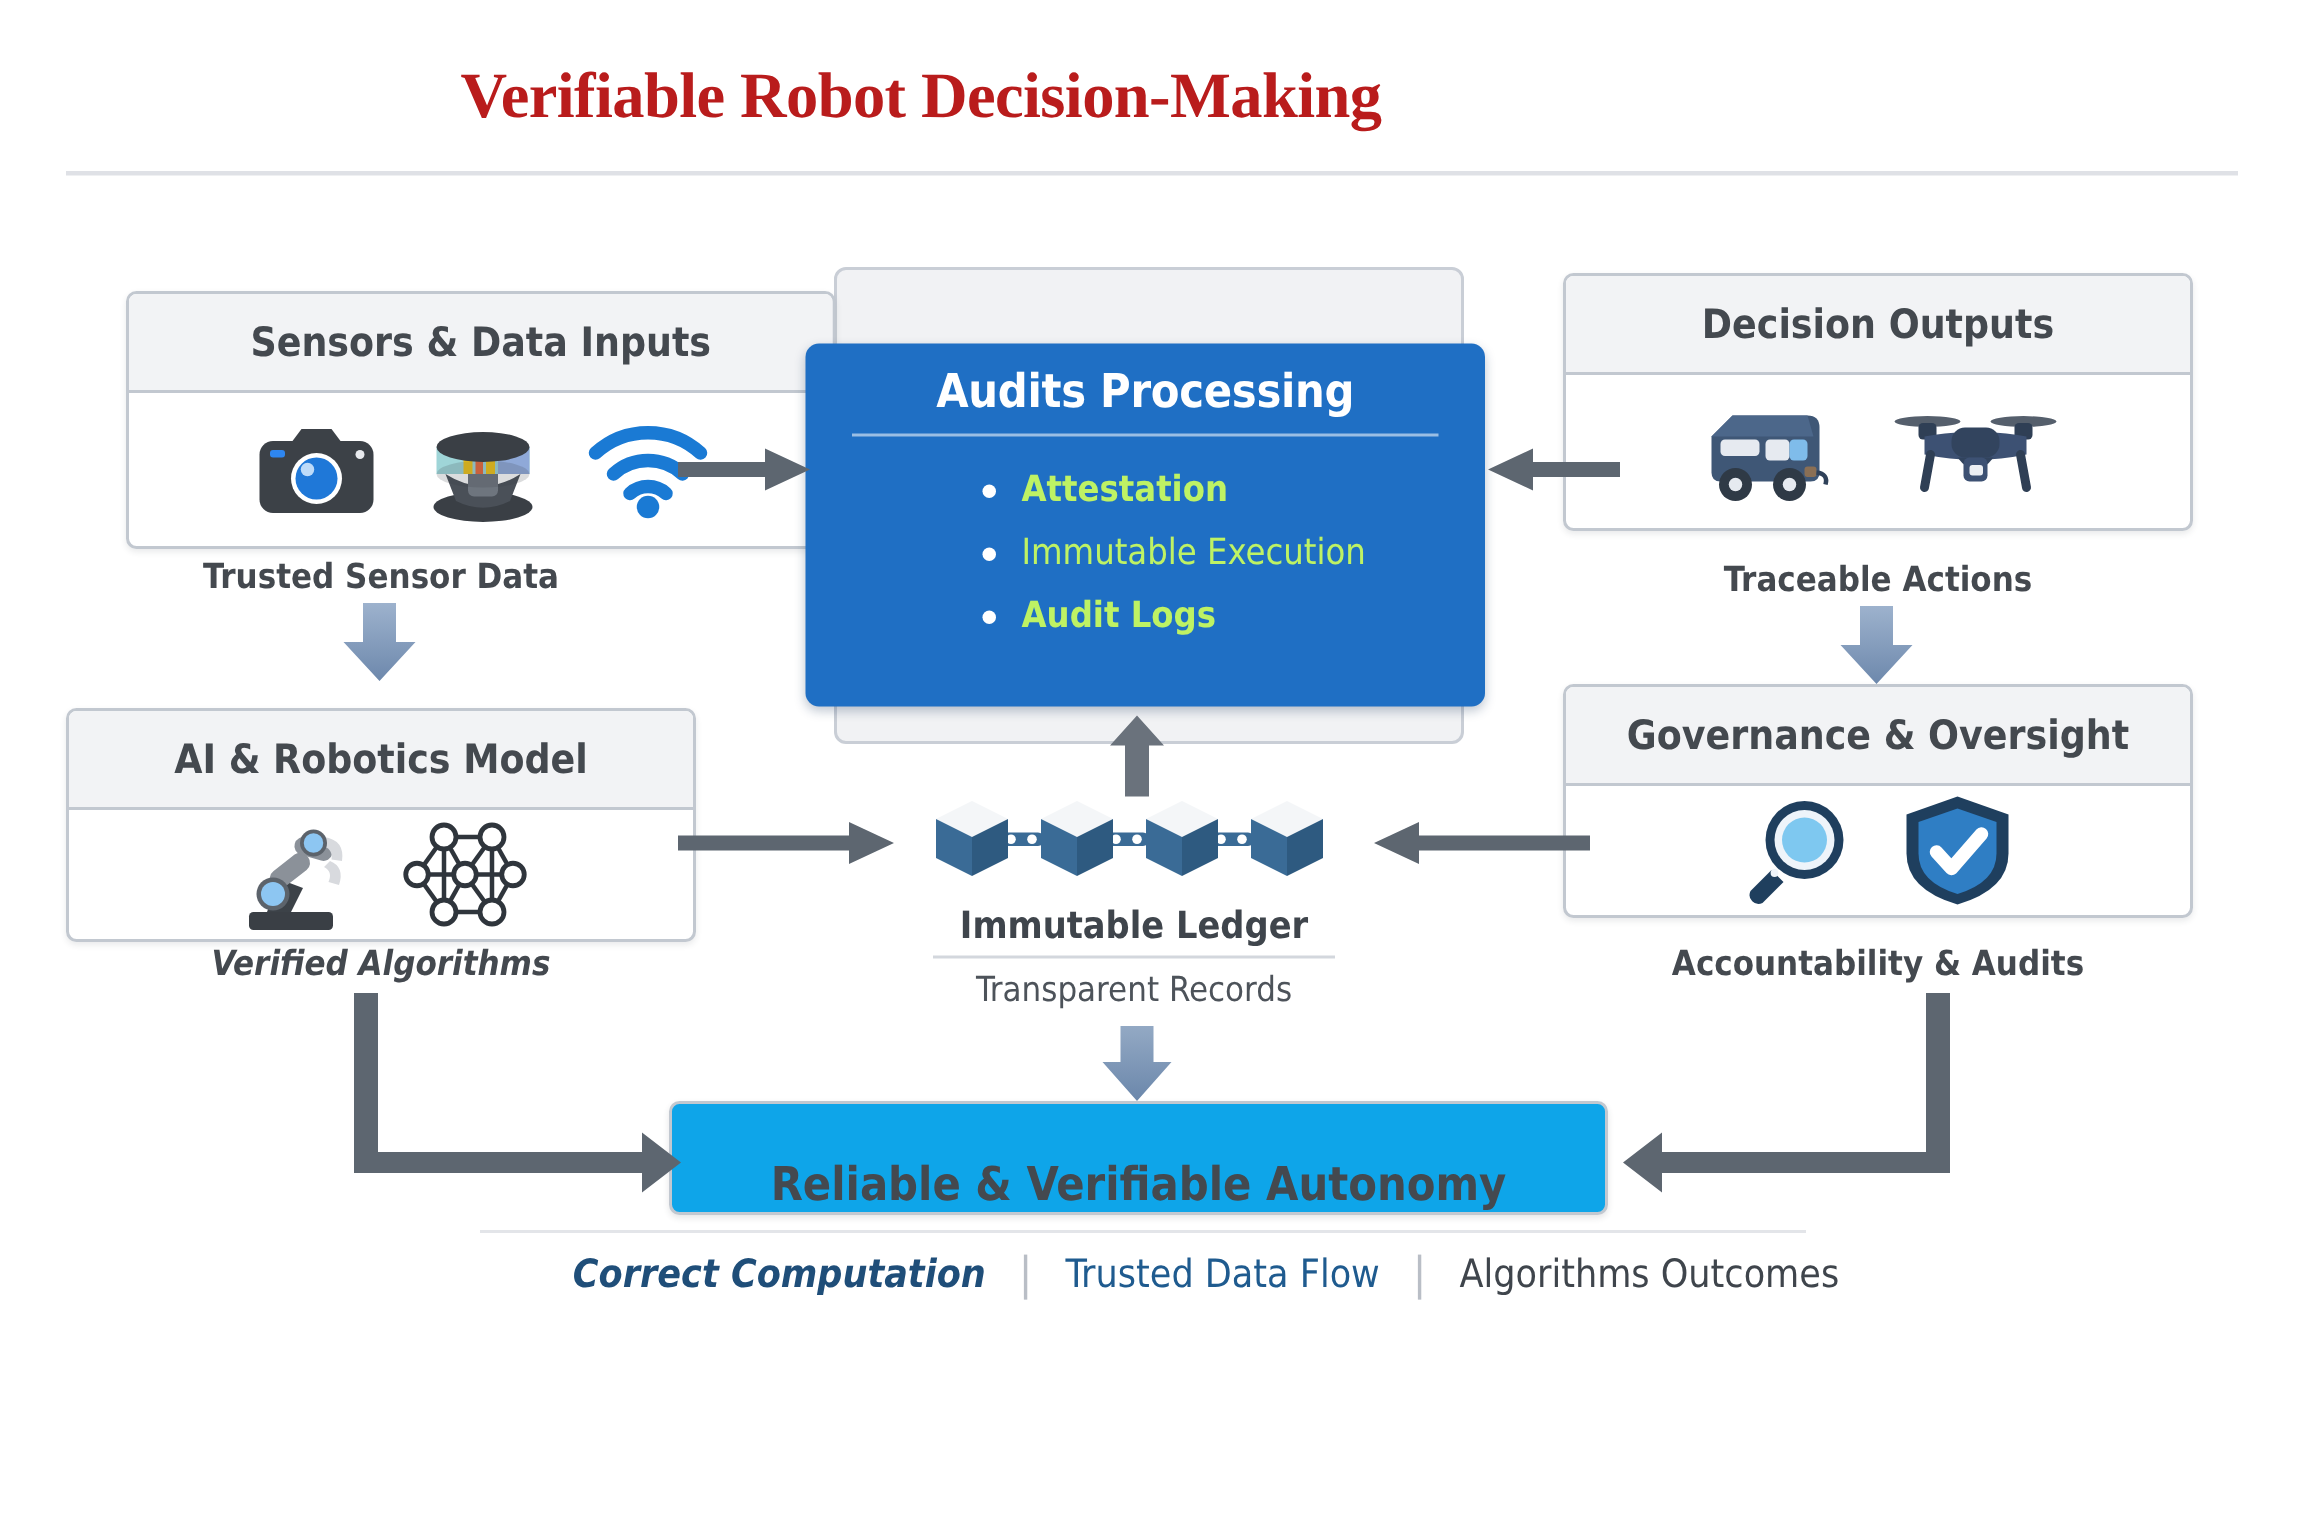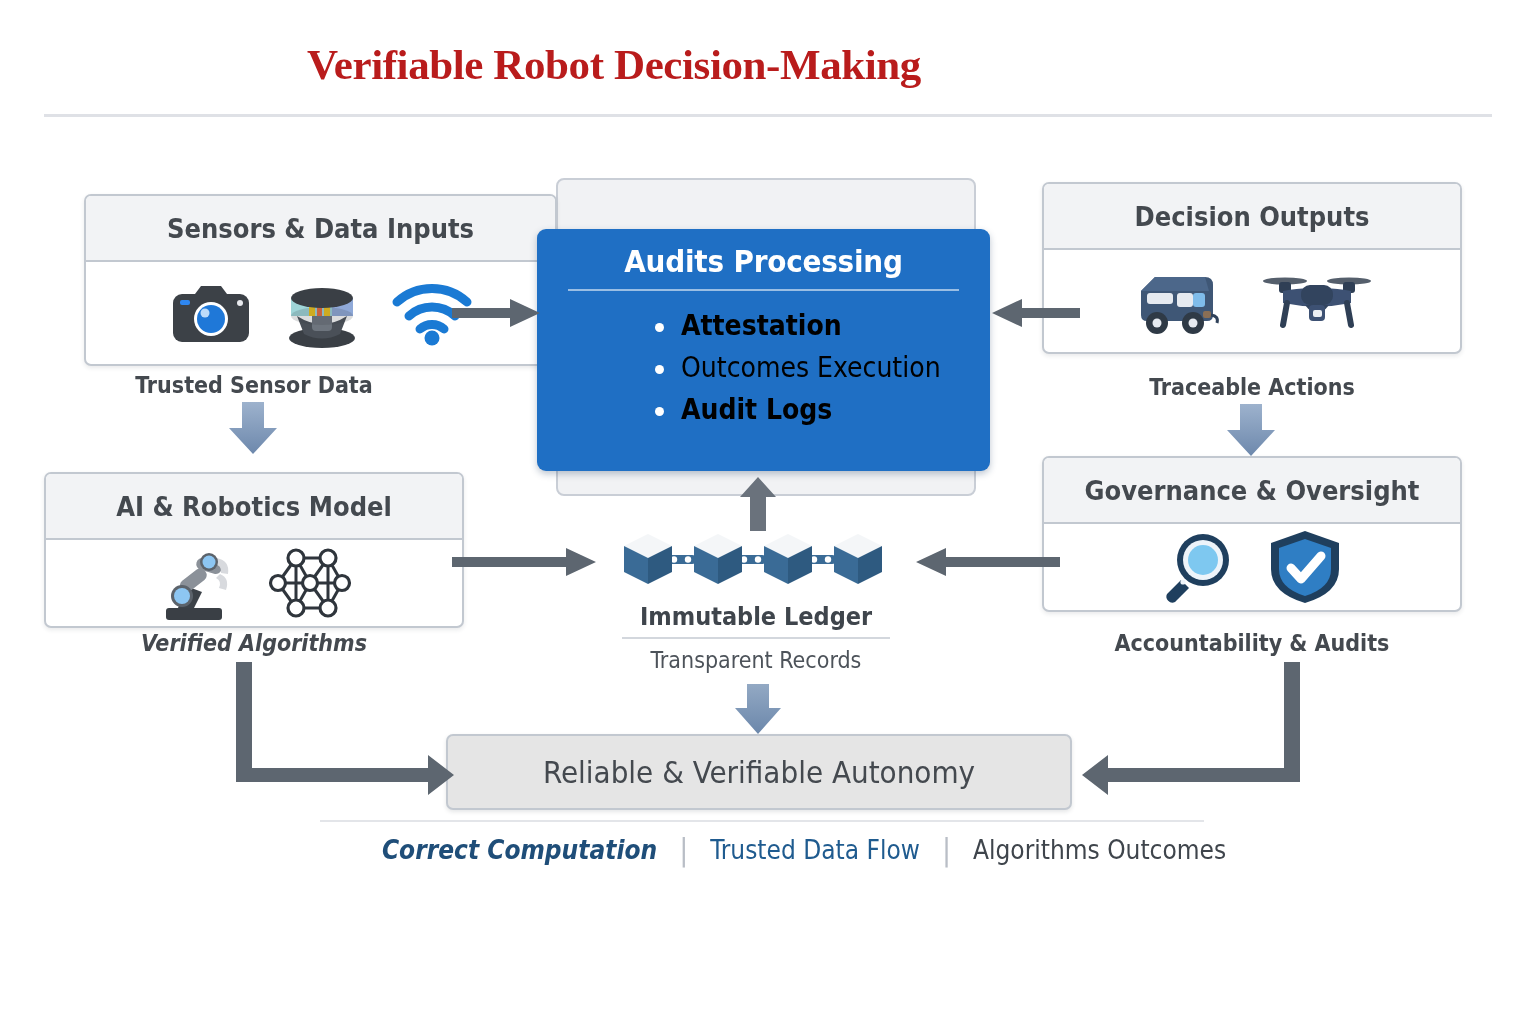--- a/index.html
+++ b/index.html
@@ -64,21 +64,21 @@
     letter-spacing:-0.2px;
   }
   .secure-rule{
     width:calc(100% - 62px);margin:10px auto 0 auto;height:2px;
     background:rgba(255,255,255,.55);
   }
   .secure-list{
     margin:14px 0 0 0;padding:0 0 0 118px;list-style:none;
   }
   .secure-list li{
-    position:relative;color:#000000;font-size:28px;line-height:42px;
+    position:relative;color:#bef264;font-size:24px;line-height:42px;
     padding-left:26px;
   }
   .secure-list li::before{
     content:"";position:absolute;left:0;top:18px;
     width:9px;height:9px;border-radius:50%;background:#ffffff;
   }
   .secure-list li.b{font-weight:bold;}
 
   
   .ledger{position:absolute;left:600px;top:528px;width:312px;}
@@ -90,25 +90,25 @@
   .ledger-rule{
     width:268px;height:2px;background:#d3d7dd;margin:6px auto 0 auto;
   }
   .ledger-sub{
     text-align:center;font-size:23px;color:#4d535a;margin-top:8px;
   }
 
   
   .autonomy{
     position:absolute;left:446px;top:734px;width:626px;height:76px;
-    background:#e5e5e5;border:2px solid #c2c8d0;border-radius:7px;
+    background:#0ea5e9;border:2px solid #c2c8d0;border-radius:7px;
     box-shadow:0 2px 4px rgba(40,50,60,.12);
-    display:flex;align-items:center;justify-content:center;
+    display:flex;align-items:flex-end;justify-content:center;
     box-sizing:border-box;
-    font-size:31px;font-weight:normal;color:#44494f;
+    font-size:31px;font-weight:bold;color:#44494f;
   }
   .foot-rule{
     position:absolute;left:320px;top:820px;width:884px;height:2px;
     background:#e3e5e9;
   }
   .footer{
     position:absolute;left:0;top:832px;width:1536px;
     display:flex;align-items:center;justify-content:center;gap:22px;
     font-size:26px;
     padding-left:36px;
@@ -288,21 +288,21 @@
       </span>
     </div>
   </div>
   <div class="caption" style="left:1042px;top:630px;width:420px;">Accountability &amp; Audits</div>
 
   <div class="secure">
     <div class="secure-title">Audits Processing</div>
     <div class="secure-rule"></div>
     <ul class="secure-list">
       <li class="b">Attestation</li>
-      <li>Outcomes Execution</li>
+      <li>Immutable Execution</li>
       <li class="b">Audit Logs</li>
     </ul>
   </div>
 
   <div class="ledger">
     <div class="ledger-chain">
       <svg width="300" height="62" viewBox="0 0 300 62">
         <g>
 
           <g fill="#3a6b96">

